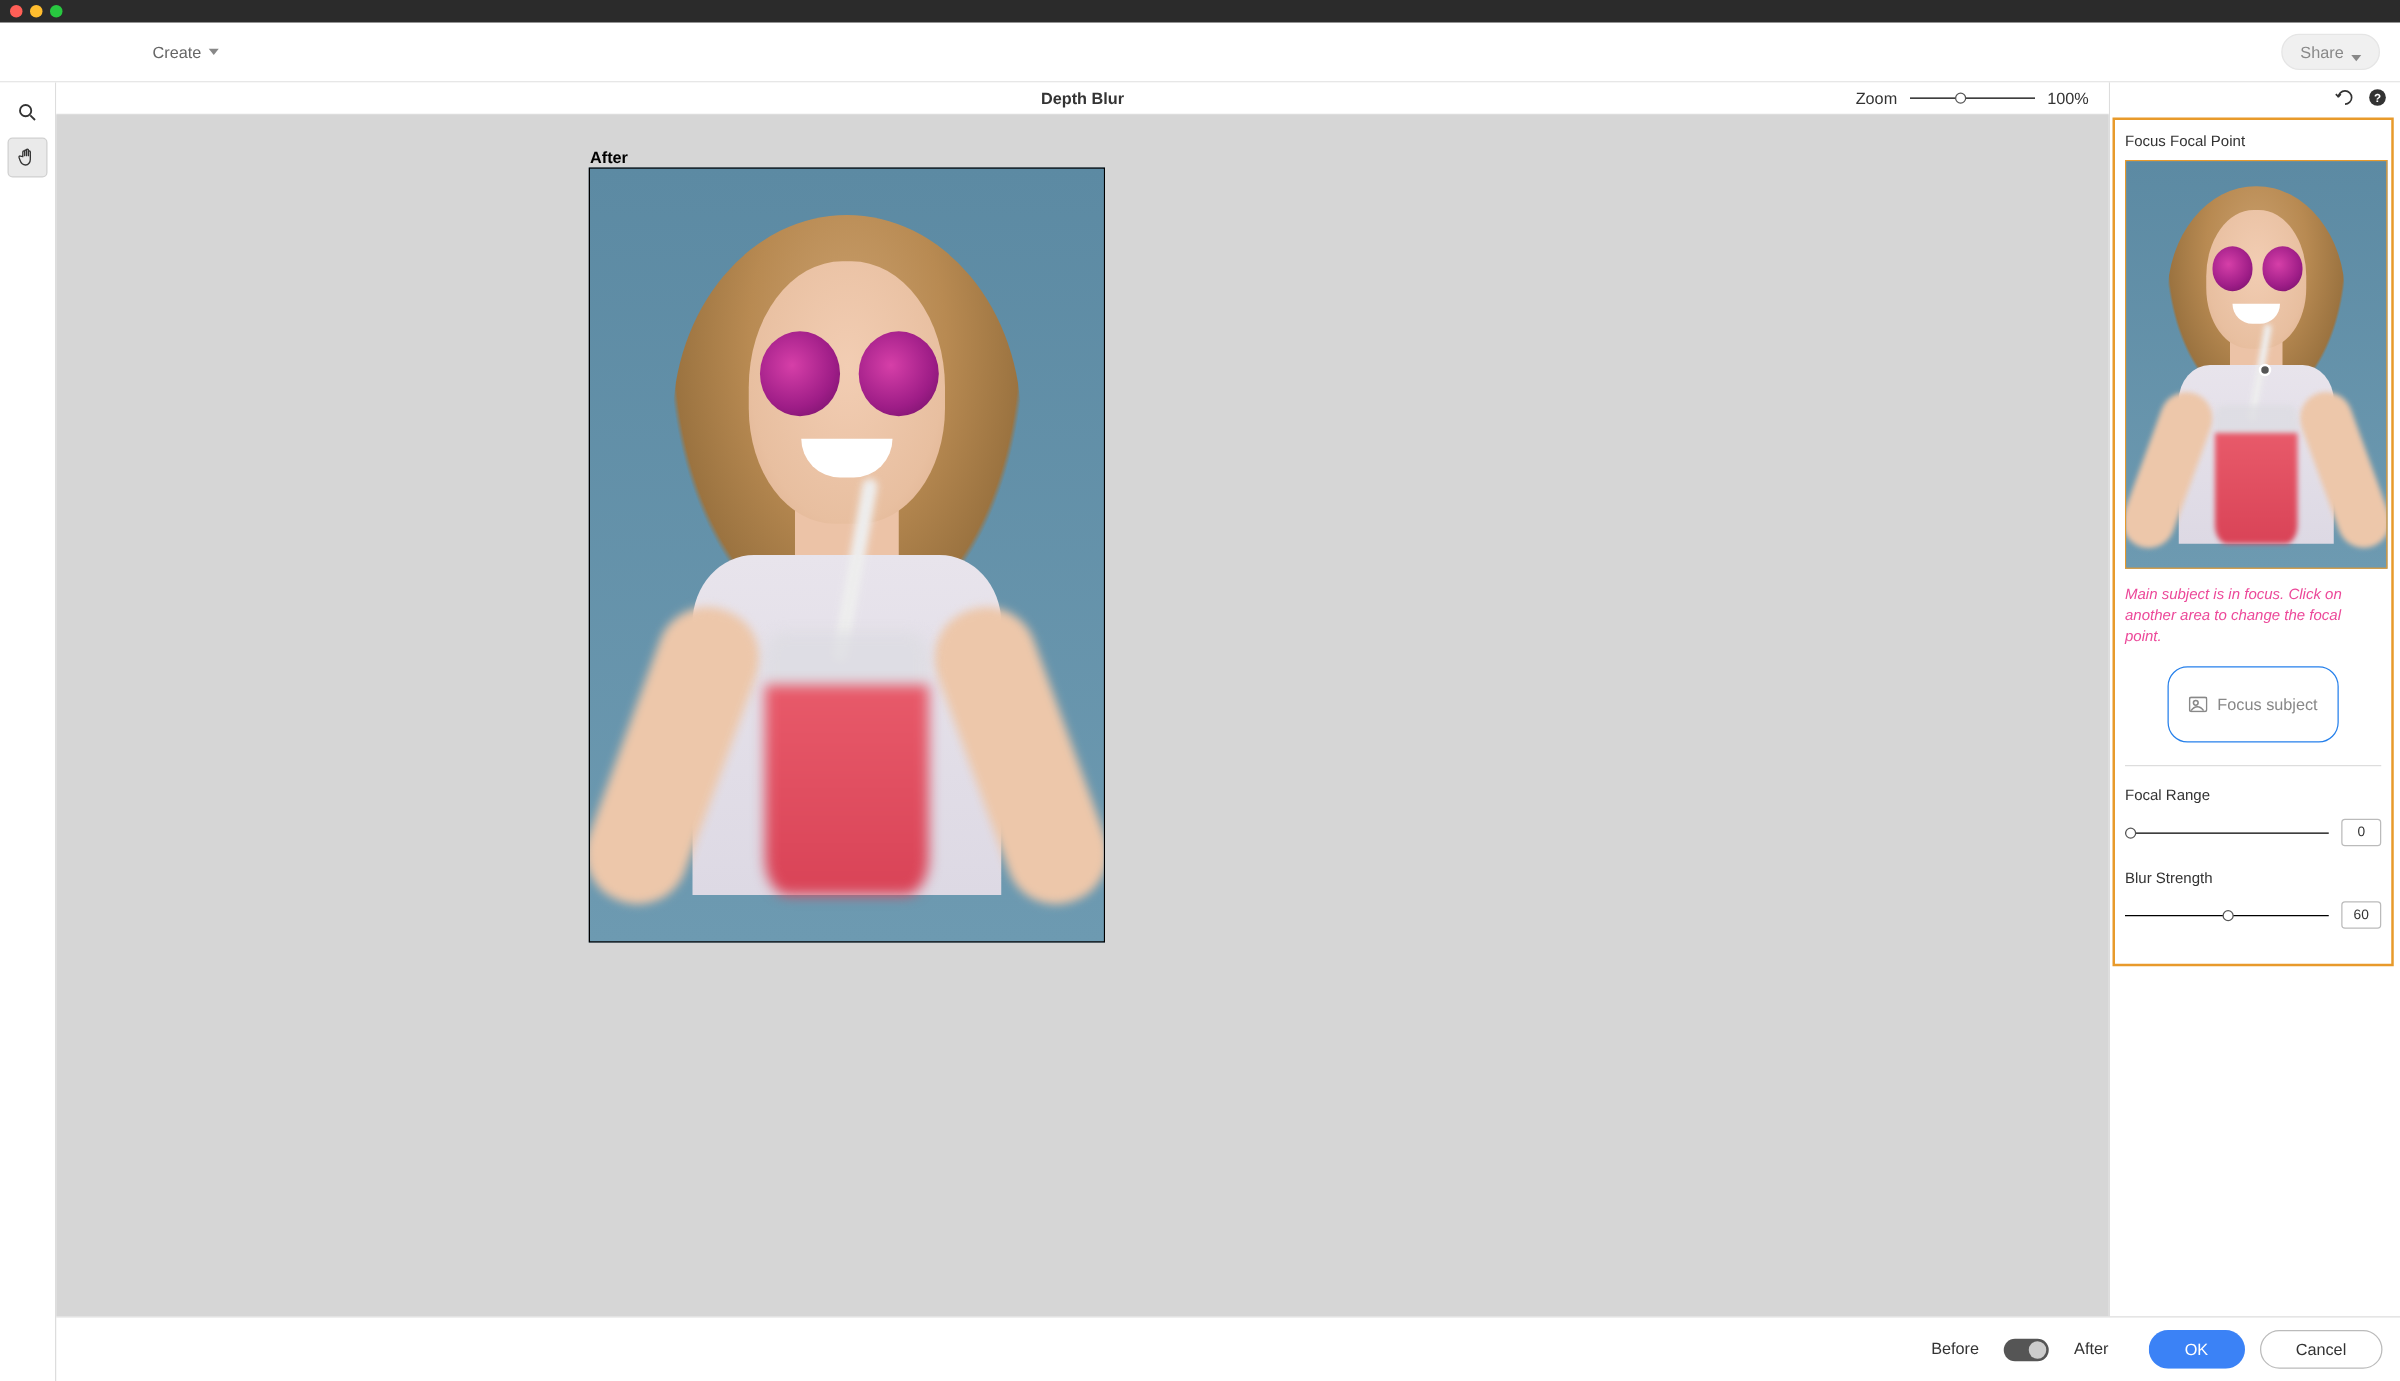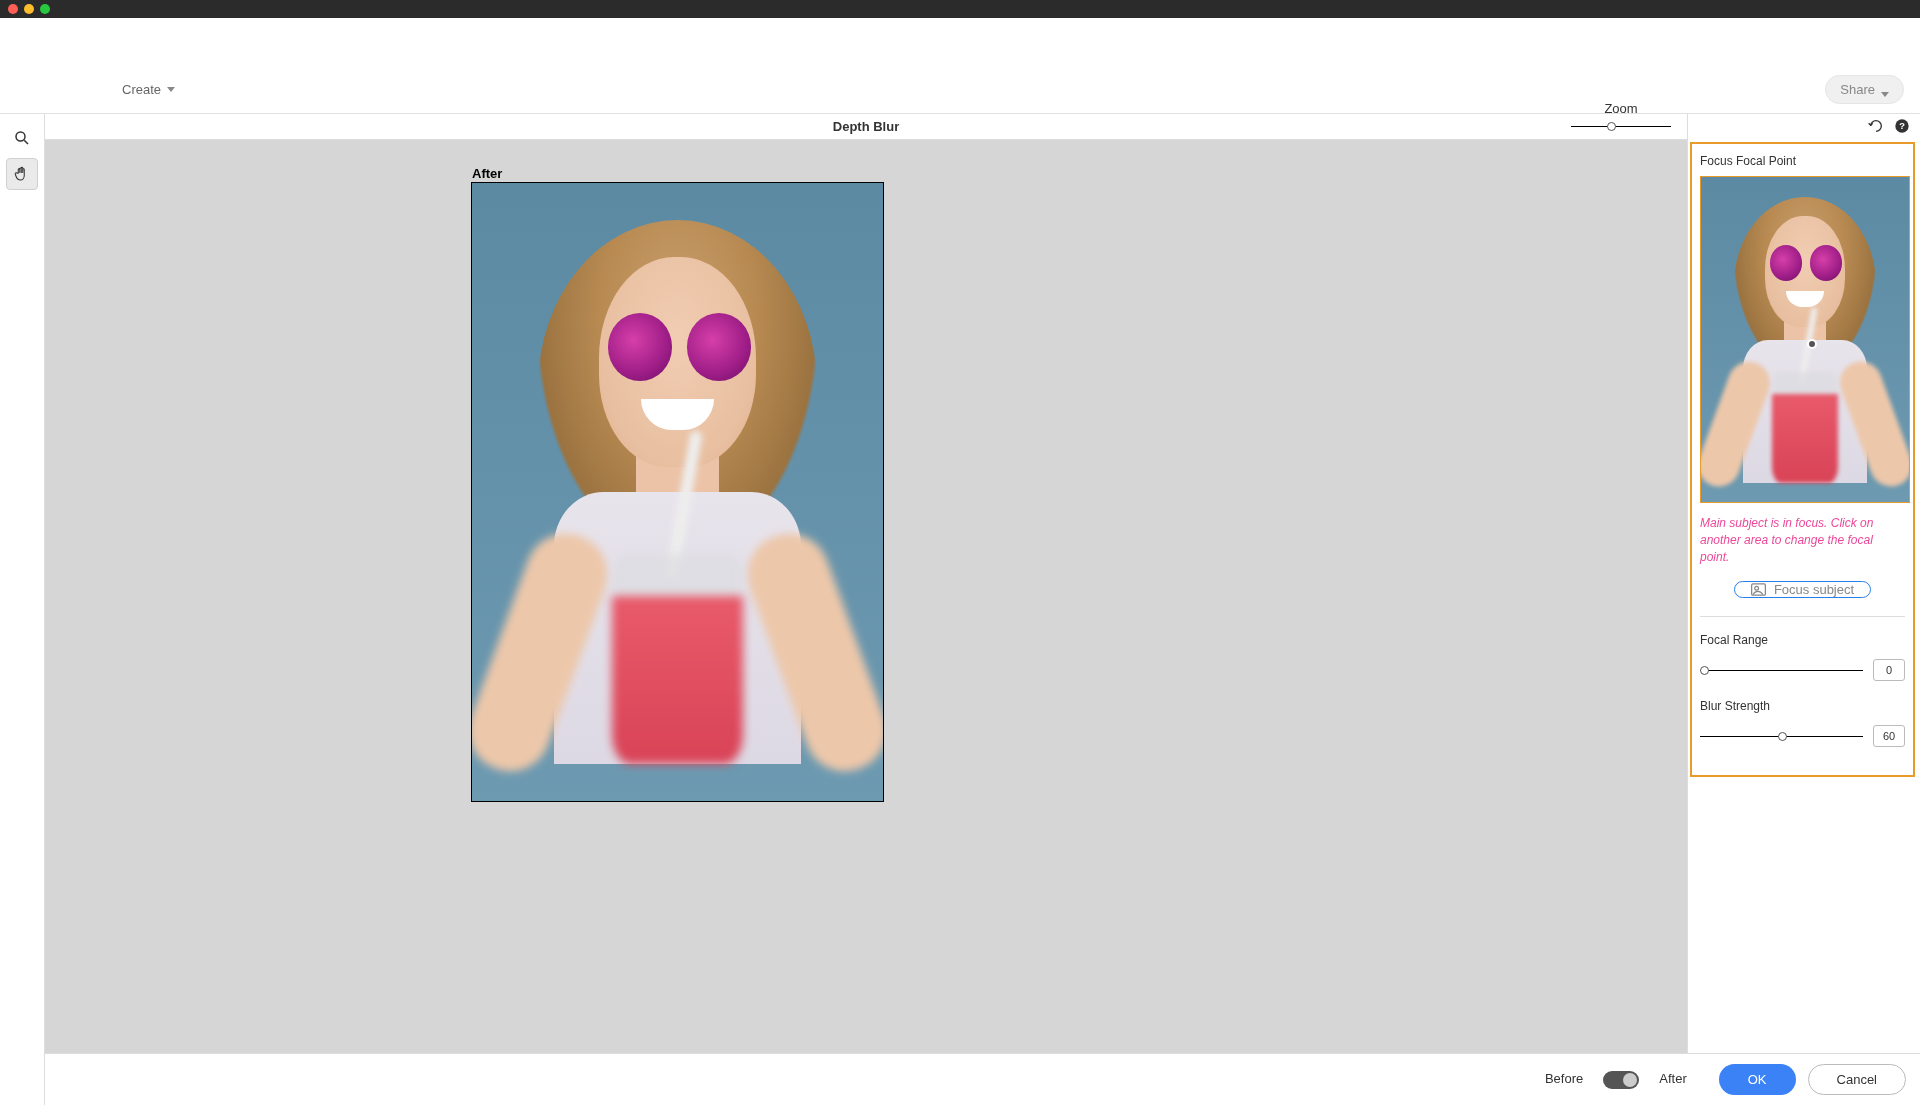--- a/index.html
+++ b/index.html
@@ -31,21 +31,20 @@
     .tl-green { background: #28c840; }
 
     
     .topbar {
       height: 48px;
       border-bottom: 1px solid #e0e0e0;
       display: flex;
       align-items: center;
       padding: 0 16px;
       justify-content: space-between;
-      margin-top: 48px;
     }
     .topbar-left, .topbar-right {
       display: flex; align-items: center; gap: 8px;
     }
     .create-btn {
       display: flex; align-items: center; gap: 6px;
       color: #666; cursor: pointer;
       padding: 6px 10px;
       margin-left: 96px;
     }
@@ -104,21 +103,20 @@
     .canvas-title {
       position: absolute;
       left: 50%;
       transform: translateX(-50%);
       font-weight: 600;
     }
     .zoom-group {
       margin-left: auto;
       display: flex; align-items: center; gap: 10px;
       color: #333;
-      flex-direction: column;
     }
     .zoom-track {
       width: 100px; height: 1px; background: #000; position: relative;
     }
     .zoom-handle {
       width: 9px; height: 9px; border-radius: 50%; background: #fff; border: 1px solid #555;
       position: absolute; top: -4px; left: 36%;
     }
     .canvas-area {
       flex: 1;
@@ -182,21 +180,21 @@
     .hint {
       font-style: italic;
       font-size: 12px;
       color: #ec4899;
       margin-top: 12px;
       line-height: 1.4;
     }
     .focus-btn {
       margin: 16px auto 14px auto;
       display: flex; align-items: center; gap: 8px;
-      padding: 0 16px;
+      padding: 22px 16px;
       border: 1px solid #2680eb;
       border-radius: 16px;
       color: #888;
       background: #fff;
       cursor: pointer;
       font-size: 13px;
     }
     .divider { height: 1px; background: #ddd; margin: 4px 0 12px 0; }
     .slider-label { font-size: 12px; color: #333; margin-top: 4px; }
     .slider-row { display: flex; align-items: center; gap: 10px; margin-top: 12px; margin-bottom: 14px; }

